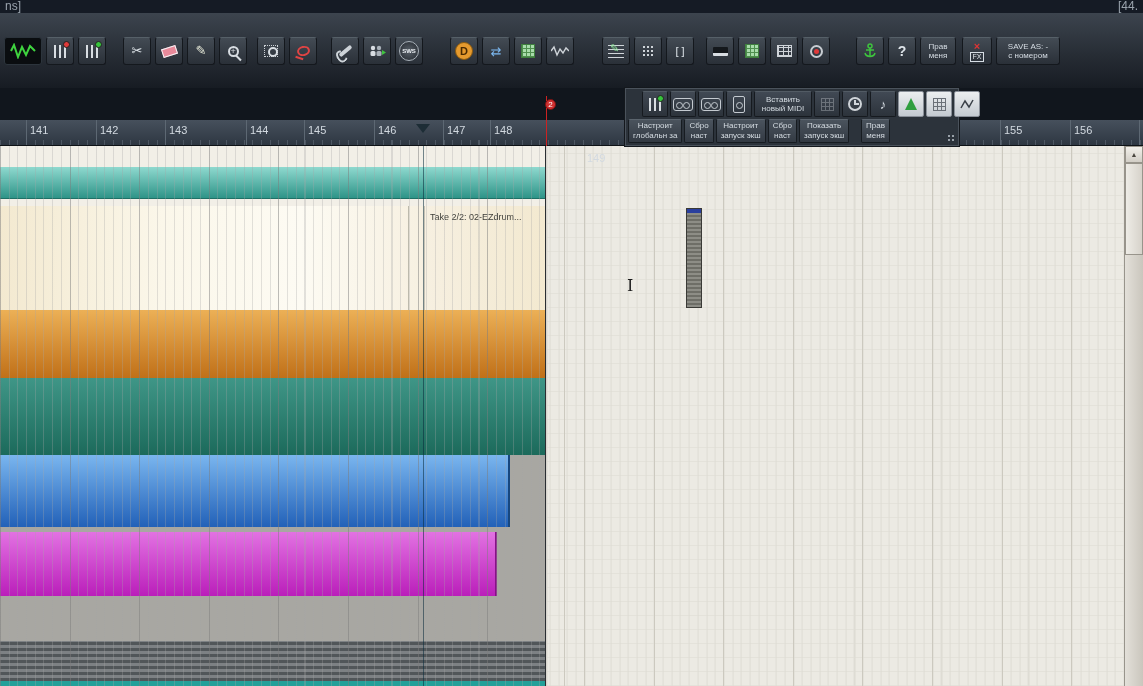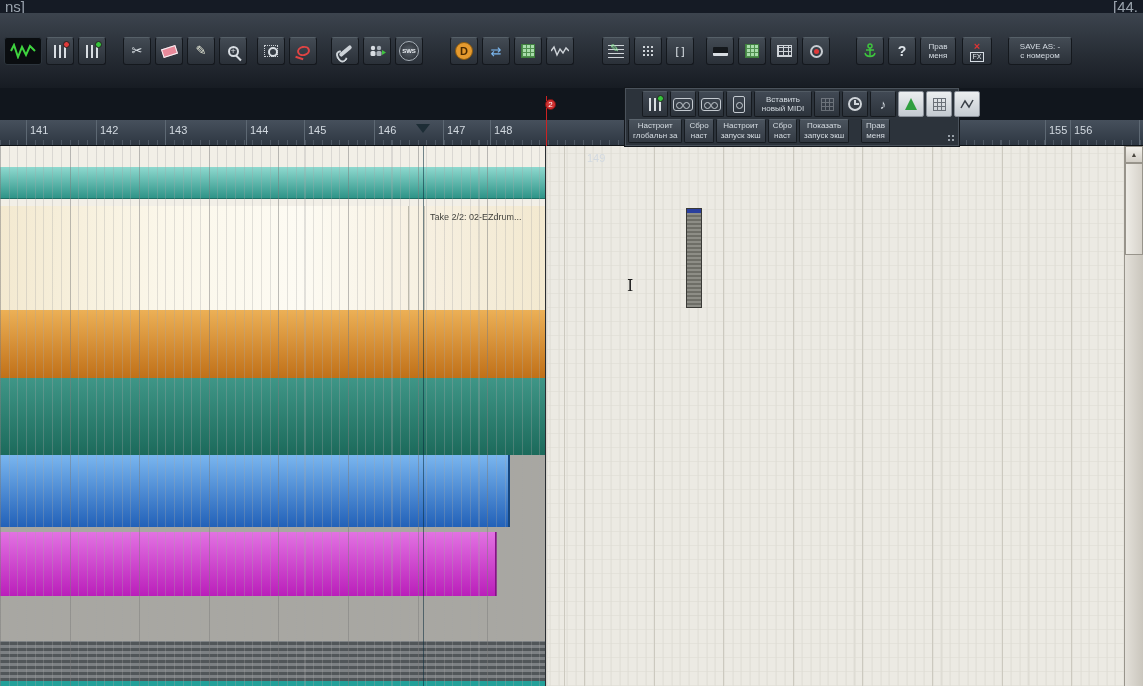--- a/index.html
+++ b/index.html
@@ -1,20 +1,20 @@
 <!DOCTYPE html>
 <html><head>
 <meta charset="utf-8">
 <style>
 *{margin:0;padding:0;box-sizing:border-box}
 body{font-family:"Liberation Sans",sans-serif;background:#444}
 .screen{position:relative;width:1143px;height:686px;background:#20262e;overflow:hidden}
 
 
-.titlebar{position:absolute;top:0;left:0;right:0;height:13px;background:#151b25;color:#9aa3ad;font-size:15px;line-height:13px;display:flex;justify-content:space-between;padding:0 5px;z-index:3}
+.titlebar{position:absolute;top:0;left:0;right:0;height:13px;background:#151b25;color:#9aa3ad;font-size:12px;line-height:13px;display:flex;justify-content:space-between;padding:0 5px;z-index:3}
 
 
 .toolbar{position:absolute;top:13px;left:0;right:0;height:75px;background:linear-gradient(#3c444e,#272d35 55%,#171c23);z-index:3}
 .btnrow{position:absolute;top:24px;left:4px;display:flex;align-items:center}
 .tbtn{width:28px;height:28px;margin-right:4px;background:linear-gradient(#434b54,#2a3038);border:1px solid #14181d;border-top-color:#566068;border-radius:3px;display:flex;flex-direction:column;align-items:center;justify-content:center;position:relative;color:#dfe5ea;flex:none}
 .tbtn.wide{width:36px}
 .tbtn.xwide{width:64px}
 .tbtn .l8{font-size:8px;line-height:9px;color:#d6dde4;white-space:nowrap}
 .applogo{width:38px;height:28px;margin-right:4px;background:#0a0d10;border:1px solid #2c343c;border-radius:3px;display:flex;align-items:center;justify-content:center;flex:none}
 
@@ -223,21 +223,21 @@
           <span style="font-size:14px;font-weight:bold">?</span>
         </div>
       <div class="tbtn wide">
         <span class="l8">Прав</span>
         <span class="l8">меня</span>
       </div>
       <div class="tbtn" style="margin-left:2px;width:30px">
         <span class="fxx">×</span>
         <span class="fxlabel">FX</span>
       </div>
-      <div class="tbtn xwide" style="margin-left:12px">
+      <div class="tbtn xwide" style="margin-left:0">
         <span class="l8">SAVE AS: -</span>
         <span class="l8">с номером</span>
       </div>
     </div>
   </div>
 
   <div class="subhead"></div>
 
   <div class="ruler">
     <div class="ph-tri"></div>
@@ -261,21 +261,21 @@
       </div>
       <div class="tick" style="left: 443px;">
         <span>147</span>
       </div>
       <div class="tick" style="left: 490px;">
         <span>148</span>
       </div>
       <div class="tick" style="left: 583px; margin-top: 28px;">
         <span>149</span>
       </div>
-      <div class="tick" style="left: 1045px;">
+      <div class="tick" style="left: 1000px;">
         <span>155</span>
       </div>
       <div class="tick" style="left: 1070px;">
         <span>156</span>
       </div>
       <div class="tick" style="left: 1139px;"></div>
     </div>
   <div class="marker-line"></div>
   <div class="marker-badge">2</div>
 

